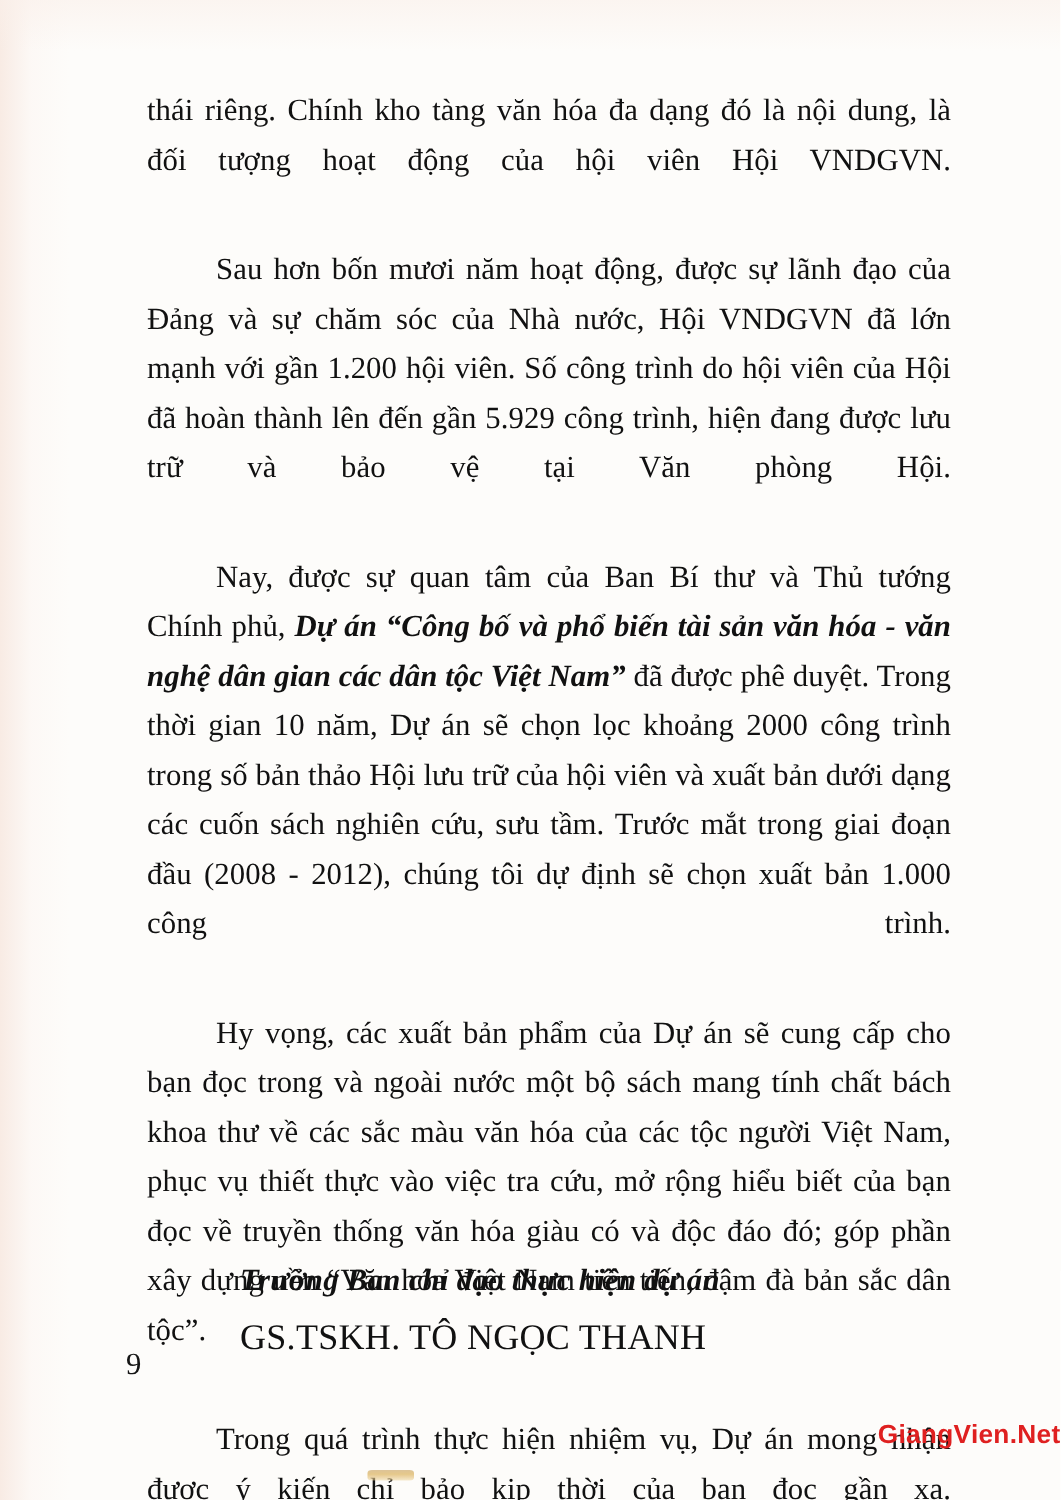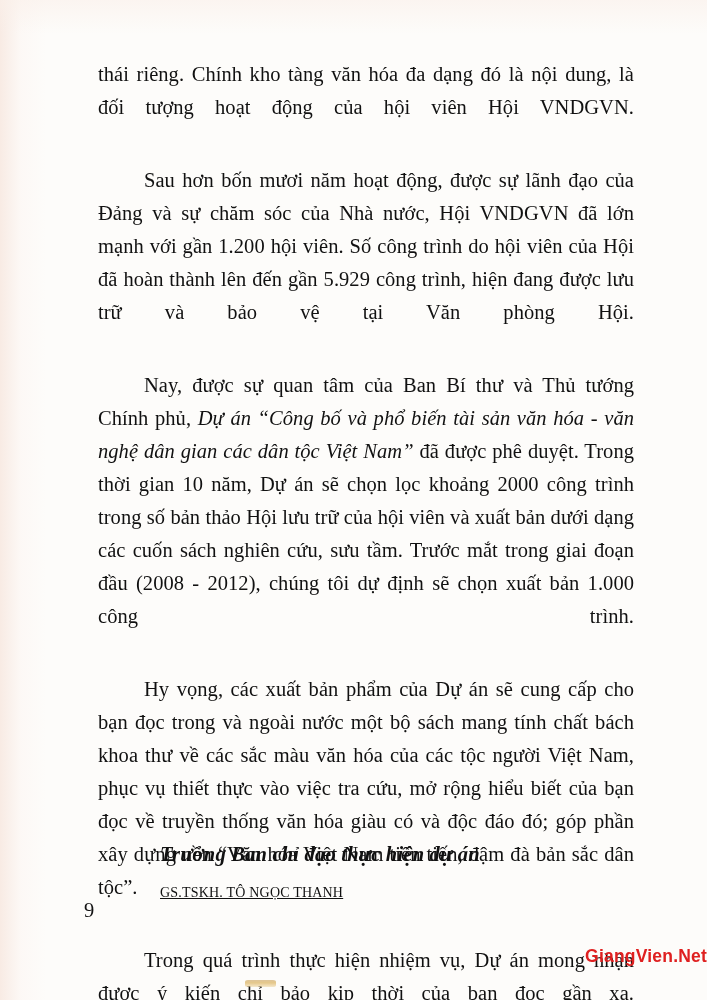--- a/index.html
+++ b/index.html
@@ -64,46 +64,45 @@
   }
 
   
   p.body-para:after {
     content: "";
     display: inline-block;
     width: 100%;
   }
 
   .title-emph {
-    font-weight: normal;
+    font-weight: bold;
     font-style: italic;
   }
 
   .signature-block {
     position: absolute;
     left: 160px;
     top: 838px;
     width: 480px;
     text-align: left;
   }
 
   .sig-role {
     font-size: 20.5px;
     line-height: 33px;
     font-weight: bold;
     font-style: italic;
     letter-spacing: 0.2px;
   }
 
   .sig-name {
-    font-size: 14px;
+    font-size: 24px;
     line-height: 33px;
     letter-spacing: 0.2px;
     margin-top: 5px;
-    text-decoration: underline;
   }
 
   .page-number {
     position: absolute;
     left: 84px;
     top: 897px;
     font-size: 20.5px;
     line-height: 26px;
     color: #141414;
   }

